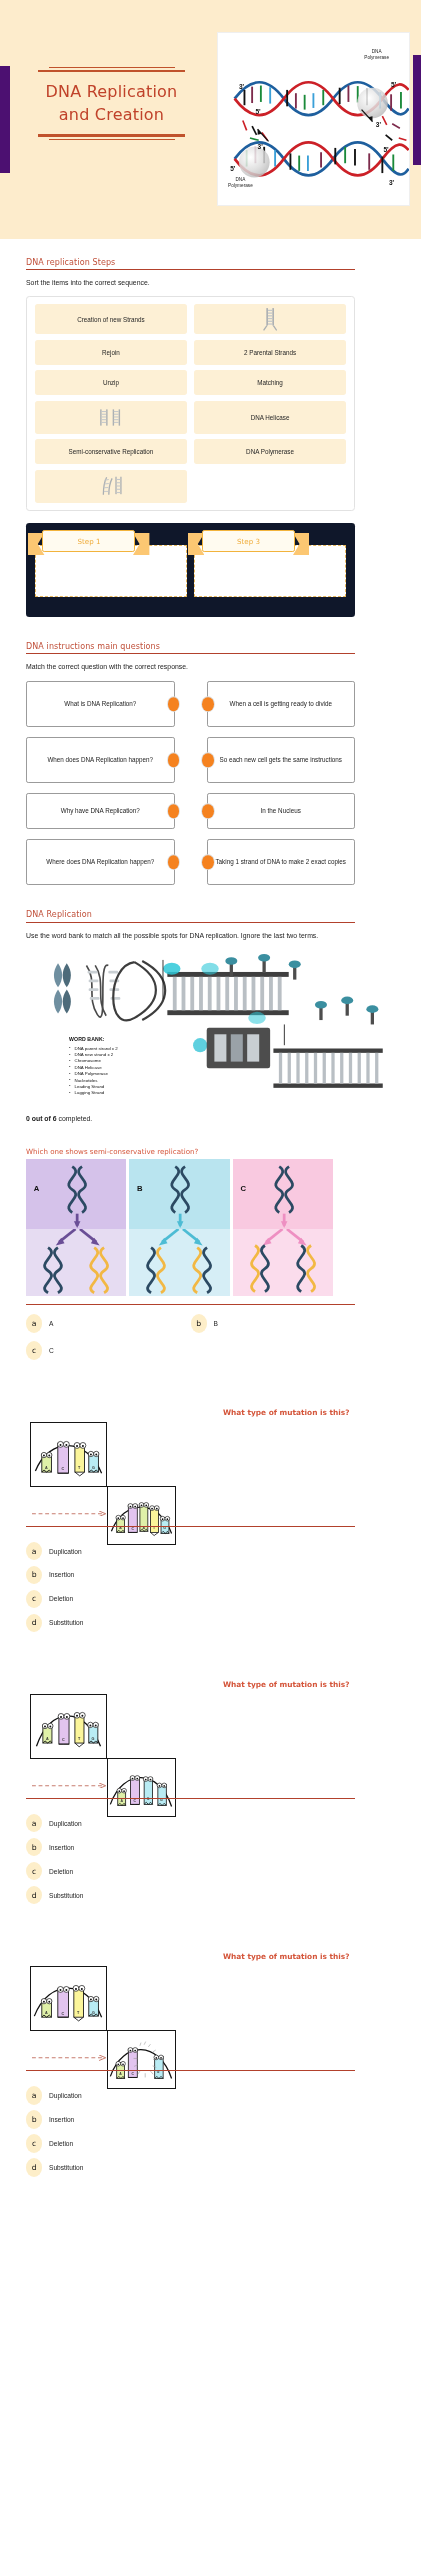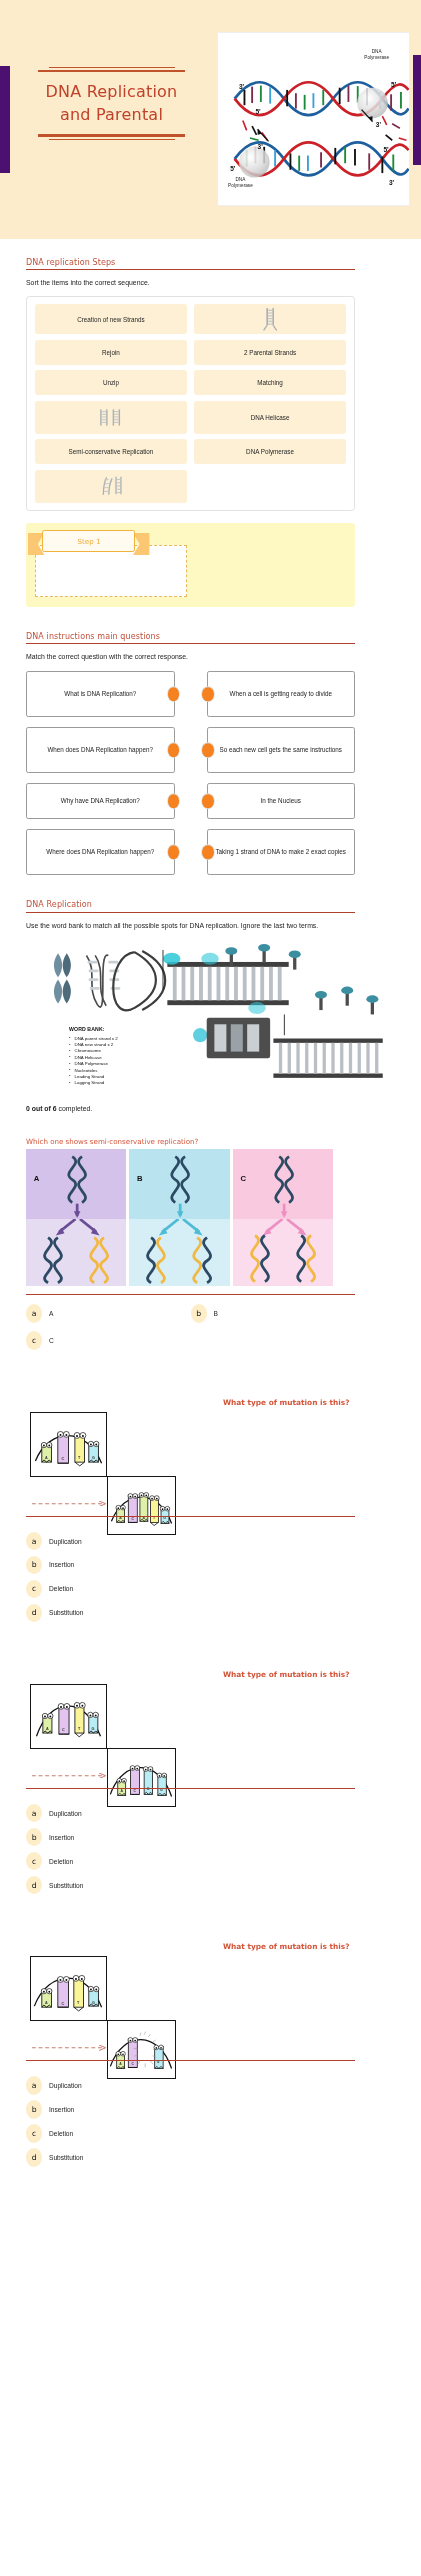--- a/index.html
+++ b/index.html
@@ -110,21 +110,21 @@
     text-align: center;
     padding: 3.3px 4.4px;
   }
   .sort-item.tall { min-height: 33px; }
 
   
   .ladder { opacity: .82; }
 
   
   .steps-panel {
-    background: #fef9c3;
+    background: #0f172a;
     border-radius: 3.3px;
     margin: 12px 26px 0;
     padding: 7.7px 8.8px 10px;
     display: grid;
     grid-template-columns: 1fr 1fr;
     gap: 10px 7.7px;
     text-align: center;
   }
   .step-slot { position: relative; padding-top: 14.3px; }
   .step-drop {
@@ -296,21 +296,21 @@
 <body>
 
 <div class="hero">
   <div class="hero-purple-bar"></div>
 
   <div class="hero-title-wrap">
     <div class="rule-a"></div>
     <div class="rule-b"></div>
     <div class="hero-title">
       <div>DNA Replication</div>
-      <div>and Parental</div>
+      <div>and Creation</div>
     </div>
     <div class="rule-c"></div>
     <div class="rule-d"></div>
   </div>
 
   <div class="hero-img">
     <svg width="193" height="174" viewBox="0 0 352 318">
       <defs>
         <radialGradient id="ball" cx="38%" cy="34%" r="68%">
           <stop offset="0%" stop-color="#ffffff"></stop>
@@ -507,20 +507,32 @@
         </svg>
         <svg class="tail-r" viewBox="0 0 30 40">
           <polygon points="30,0 0,0 12,20 0,40 30,40" fill="#fcc772"></polygon>
         </svg>
         <div class="plate">Step 1</div>
       </div>
       <div class="step-drop"></div>
     </div>
 
 
+    <div class="step-slot">
+      <div class="ribbon">
+        <svg class="tail-l" viewBox="0 0 30 40">
+          <polygon points="0,0 30,0 18,20 30,40 0,40" fill="#fcc772"></polygon>
+        </svg>
+        <svg class="tail-r" viewBox="0 0 30 40">
+          <polygon points="30,0 0,0 12,20 0,40 30,40" fill="#fcc772"></polygon>
+        </svg>
+        <div class="plate">Step 3</div>
+      </div>
+      <div class="step-drop"></div>
+    </div>
     <div></div>
   </div>
 
   <div class="spacer-46"></div>
   <div class="sec">
     <div class="sec-head">DNA instructions main questions</div>
     <div class="sec-rule"></div>
     <div class="sec-instr">Match the correct question with the correct response.</div>
 
     <div class="match-grid">

